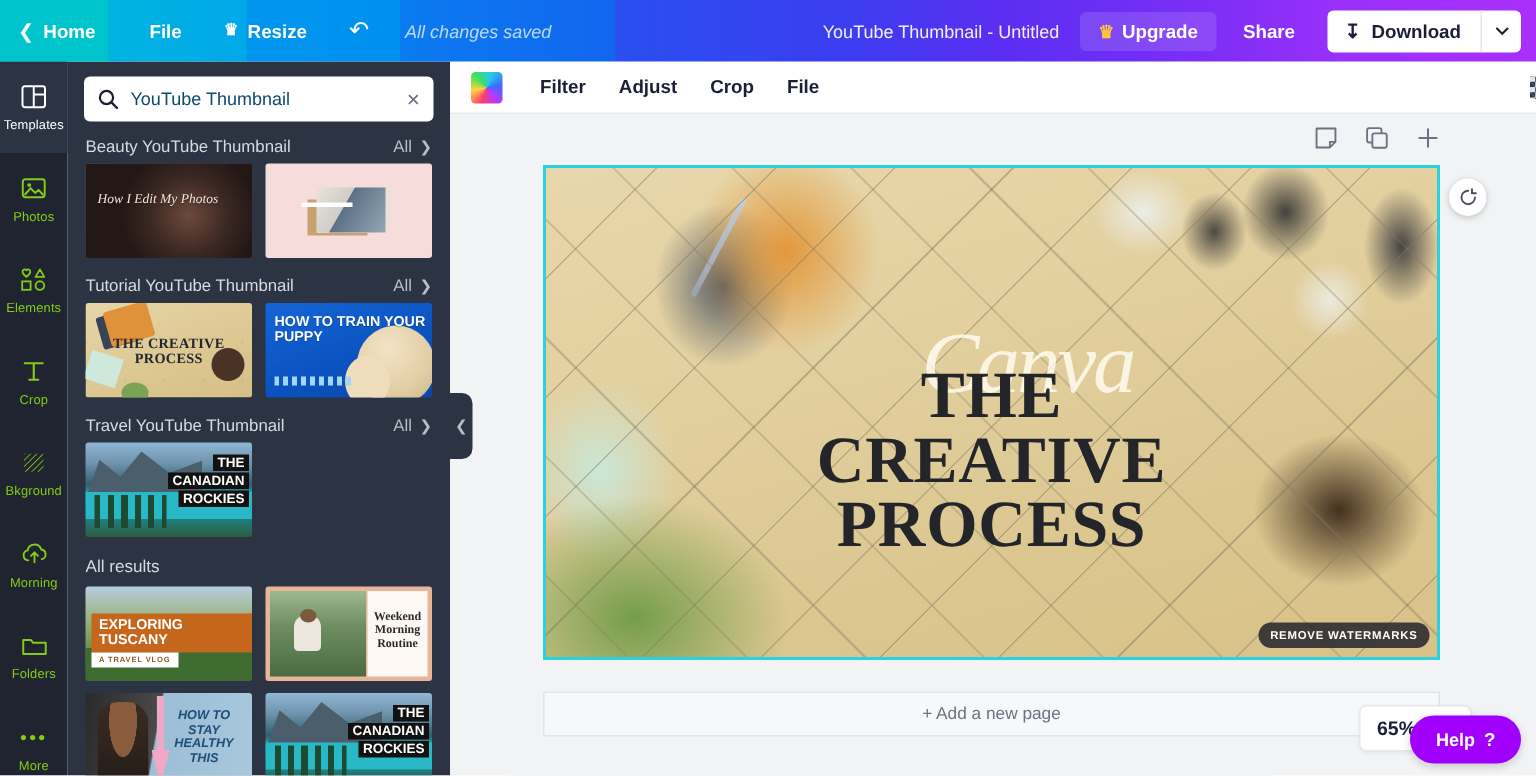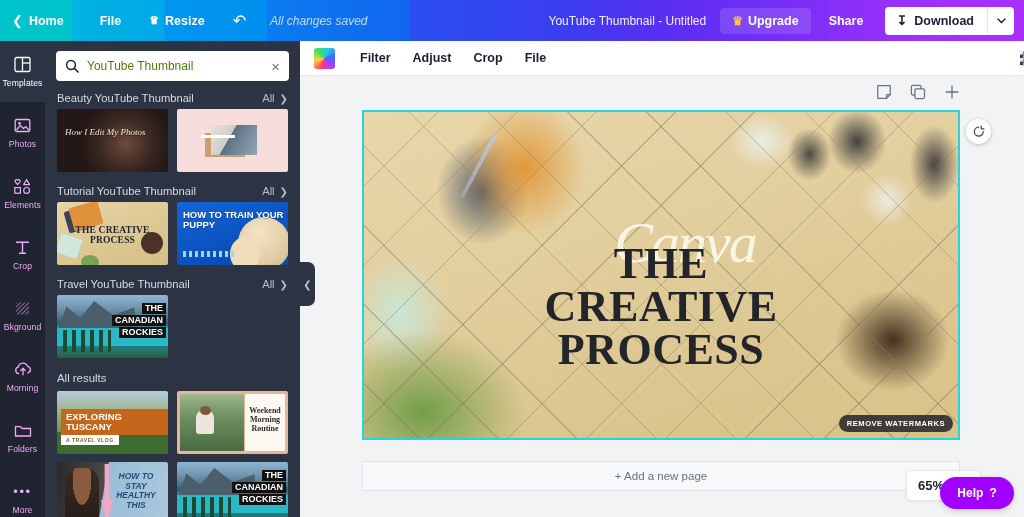--- a/index.html
+++ b/index.html
@@ -72,41 +72,41 @@
   }
   .dl-arrow { font-size: 13px; line-height: 1; }
 
   
   .rail {
     position: absolute; left: 0; top: 41px; width: 45px; height: 476px;
     background: #1f2430; z-index: 30;
   }
   .rail-item {
     display: flex; flex-direction: column; align-items: center; justify-content: center;
-    height: 61px; cursor: pointer; color: #f0abfc; gap: 4px;
+    height: 61px; cursor: pointer; color: #84cc16; gap: 4px;
   }
   .rail-item.active { background: #2c3342; color: #ffffff; }
   .rail-lbl { font-size: 8.6px; letter-spacing: .1px; }
   .rail-ic { height: 19px; display: flex; align-items: center; justify-content: center; }
   .rail-ic svg { display: block; }
   .rail-dots { letter-spacing: 1.6px; font-size: 13px; line-height: 8px; }
 
   
   .panel {
     position: absolute; left: 45px; top: 41px; width: 255px; height: 476px;
     background: #2c3342; z-index: 25; overflow: hidden;
   }
   .search-wrap { padding: 10px 11px 6px 11px; }
   .search-box {
     display: flex; align-items: center; gap: 8px;
     background: #ffffff; border-radius: 4px; height: 30px; padding: 0 9px;
   }
   .search-ic { color: #1a1f36; display: flex; }
   .search-val {
-    flex: 1; font-size: 12px; color: #4d7c0f; border: none; outline: none;
+    flex: 1; font-size: 12px; color: #0c4a6e; border: none; outline: none;
     background: transparent; font-family: "Liberation Sans", sans-serif;
   }
   .search-clear { color: #6b7280; font-size: 15px; line-height: 1; cursor: pointer; font-weight: 300; }
 
   .sect-head {
     display: flex; align-items: center; justify-content: space-between;
     padding: 5px 12px 5px 12px;
   }
   .sect-title { color: #d7dae1; font-size: 11.2px; }
   .sect-all { display: flex; align-items: center; gap: 5px; color: #b8bdc9; font-size: 11.2px; cursor: pointer; }

